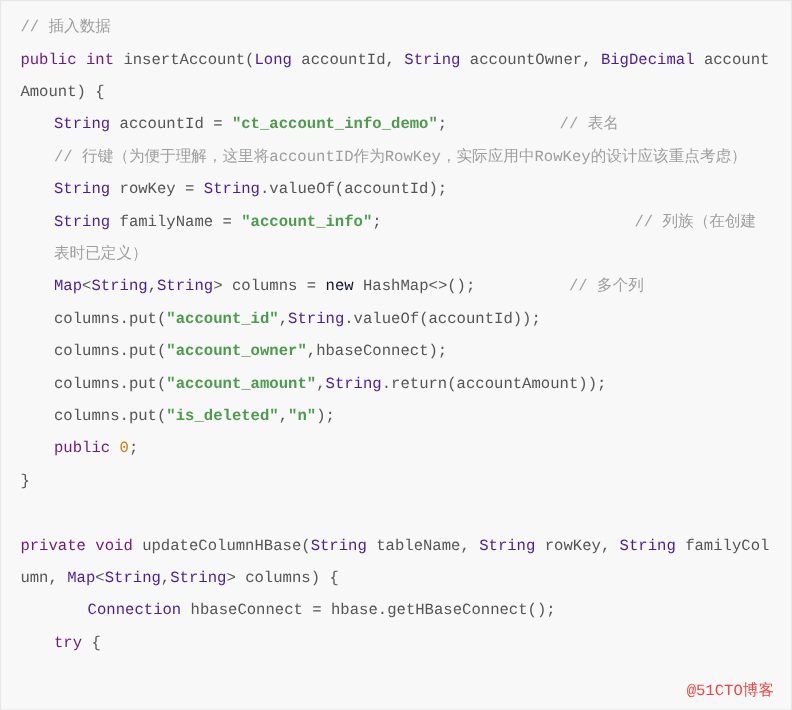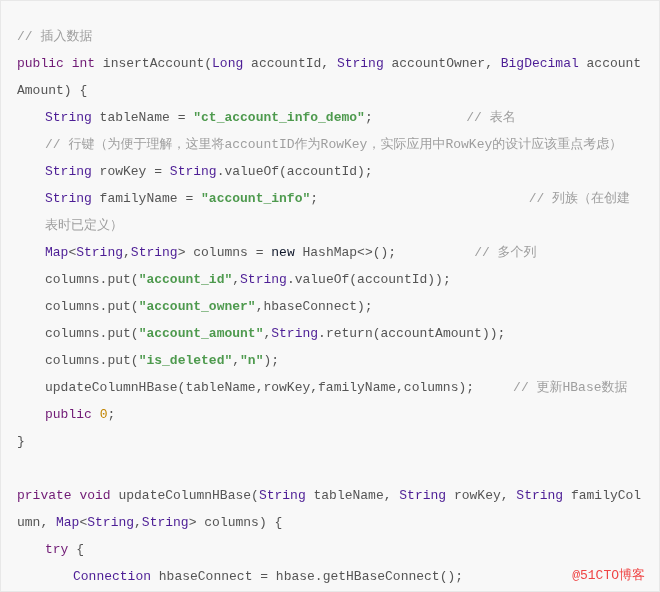--- a/index.html
+++ b/index.html
@@ -8,21 +8,21 @@
     background: #f8f8f8;
     font-family: Consolas, "Courier New", monospace;
     font-size: 13px;
     line-height: 27px;
     position: relative;
   }
   .code-container {
     width: 660px;
     height: 592px;
     box-sizing: border-box;
-    padding: 22px 16px;
+    padding: 8px 16px;
     color: #555;
     position: relative;
     overflow: hidden;
     border: 1px solid #e8e8e8;
   }
   .ln {
     white-space: pre-wrap;
     word-break: break-all;
   }
   .indent1 { padding-left: 28px; text-indent: 0; }
@@ -44,46 +44,45 @@
 </style>
 </head>
 <body>
 
 <div class="code-container">
 
 <div class="ln"><span class="c">// 插入数据</span></div>
 
 <div class="ln"><span class="kw">public</span> <span class="kw">int</span><span> insertAccount(</span><span class="ty">Long</span><span> accountId, </span><span class="ty">String</span><span> accountOwner, </span><span class="ty">BigDecimal</span><span> accountAmount) {</span></div>
 
-<div class="ln indent1"><span class="ty">String</span><span> tableName = </span><span class="str">"ct_account_info_demo"</span><span>;            </span><span class="c">// 表名</span></div>
+<div class="ln indent1"><span class="ty">String</span><span> accountId = </span><span class="str">"ct_account_info_demo"</span><span>;            </span><span class="c">// 表名</span></div>
 
 <div class="ln indent1"><span class="c">// 行键（为便于理解，这里将accountID作为RowKey，实际应用中RowKey的设计应该重点考虑）</span></div>
 
 <div class="ln indent1"><span class="ty">String</span><span> rowKey = </span><span class="ty">String</span><span>.valueOf(accountId);</span></div>
 
 <div class="ln indent1" style="padding-left:28px; text-indent:0; margin-left:0;"><span class="ty">String</span><span> familyName = </span><span class="str">"account_info"</span><span>;                           </span><span class="c">// 列族（在创建表时已定义）</span></div>
 
 <div class="ln indent1"><span class="ty">Map</span><span>&lt;</span><span class="ty">String</span><span>,</span><span class="ty">String</span><span>&gt; columns = </span><span class="nw">new</span><span> HashMap&lt;&gt;();          </span><span class="c">// 多个列</span></div>
 
 <div class="ln indent1"><span>columns.put(</span><span class="str">"account_id"</span><span>,</span><span class="ty">String</span><span>.valueOf(accountId));</span></div>
 
 <div class="ln indent1"><span>columns.put(</span><span class="str">"account_owner"</span><span>,hbaseConnect);</span></div>
 
 <div class="ln indent1"><span>columns.put(</span><span class="str">"account_amount"</span><span>,</span><span class="ty">String</span><span>.return(accountAmount));</span></div>
 
 <div class="ln indent1"><span>columns.put(</span><span class="str">"is_deleted"</span><span>,</span><span class="str">"n"</span><span>);</span></div>
 
-<div class="ln indent1"><span>updateColumnHBase(tableName,rowKey,familyName,columns);     </span><span class="c">// 更新HBase数据</span></div>
 
 <div class="ln indent1"><span class="kw">public</span><span> </span><span class="num">0</span><span>;</span></div>
 
 <div class="ln"><span>}</span></div>
 
 <div class="ln"><span> </span></div>
 
 <div class="ln"><span class="kw">private</span><span> </span><span class="kw">void</span><span> updateColumnHBase(</span><span class="ty">String</span><span> tableName, </span><span class="ty">String</span><span> rowKey, </span><span class="ty">String</span><span> familyColumn, </span><span class="ty">Map</span><span>&lt;</span><span class="ty">String</span><span>,</span><span class="ty">String</span><span>&gt; columns) {</span></div>
 
+<div class="ln indent2"><span class="ty">Connection</span><span> hbaseConnect = hbase.getHBaseConnect();</span></div>
+
 <div class="ln indent1"><span class="kw">try</span><span> {</span></div>
-
-<div class="ln indent2"><span class="ty">Connection</span><span> hbaseConnect = hbase.getHBaseConnect();</span></div>
 
 <div class="watermark">@51CTO博客</div>
 </div>
 
 </body></html>

